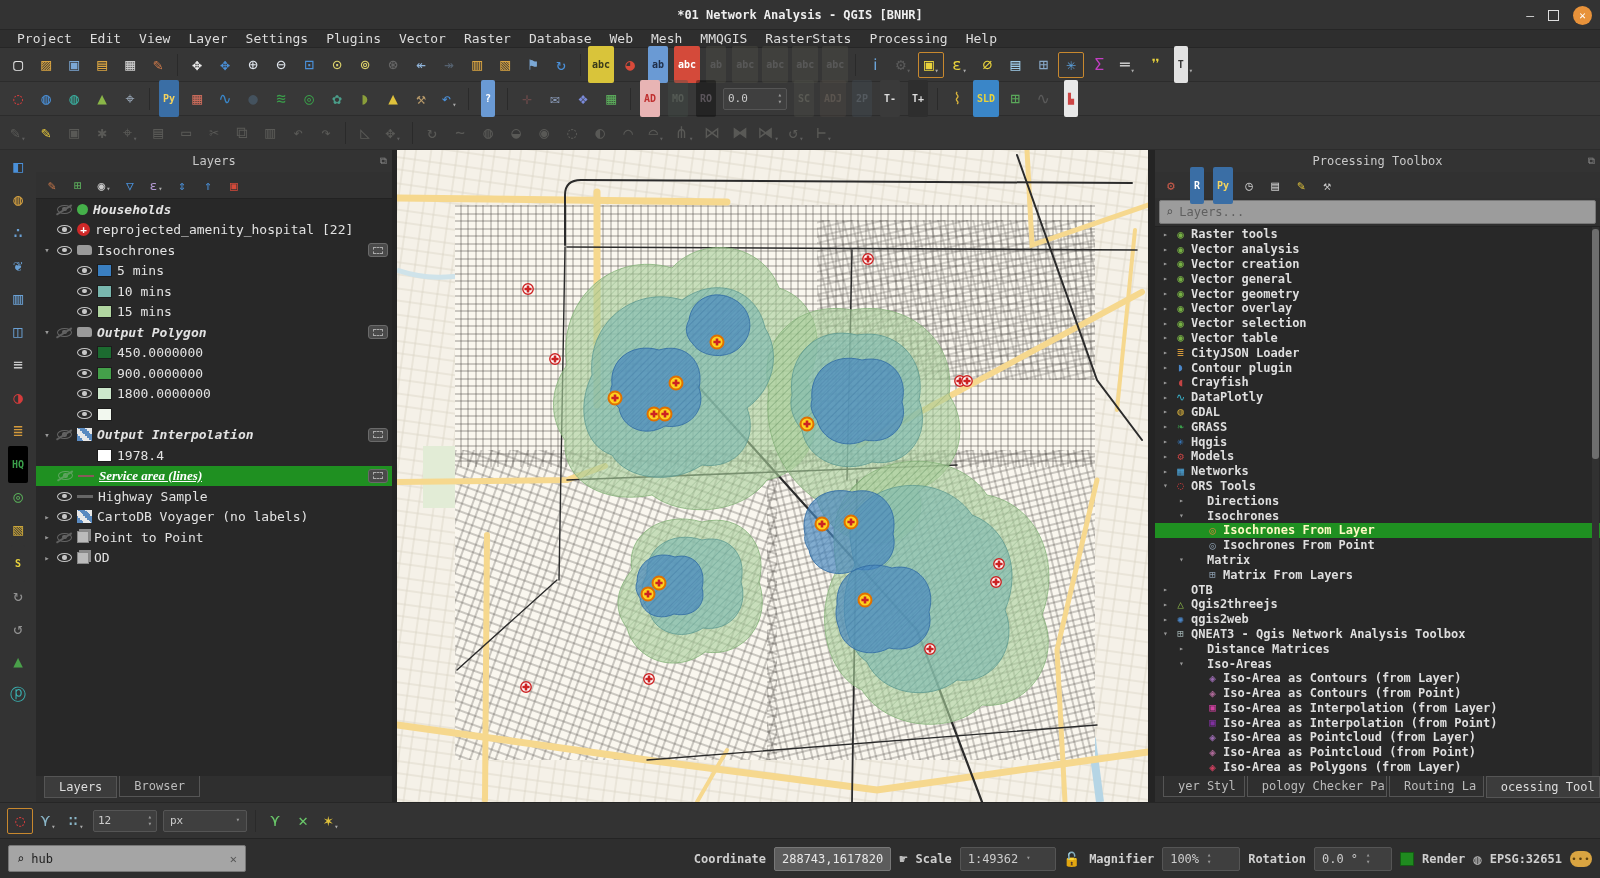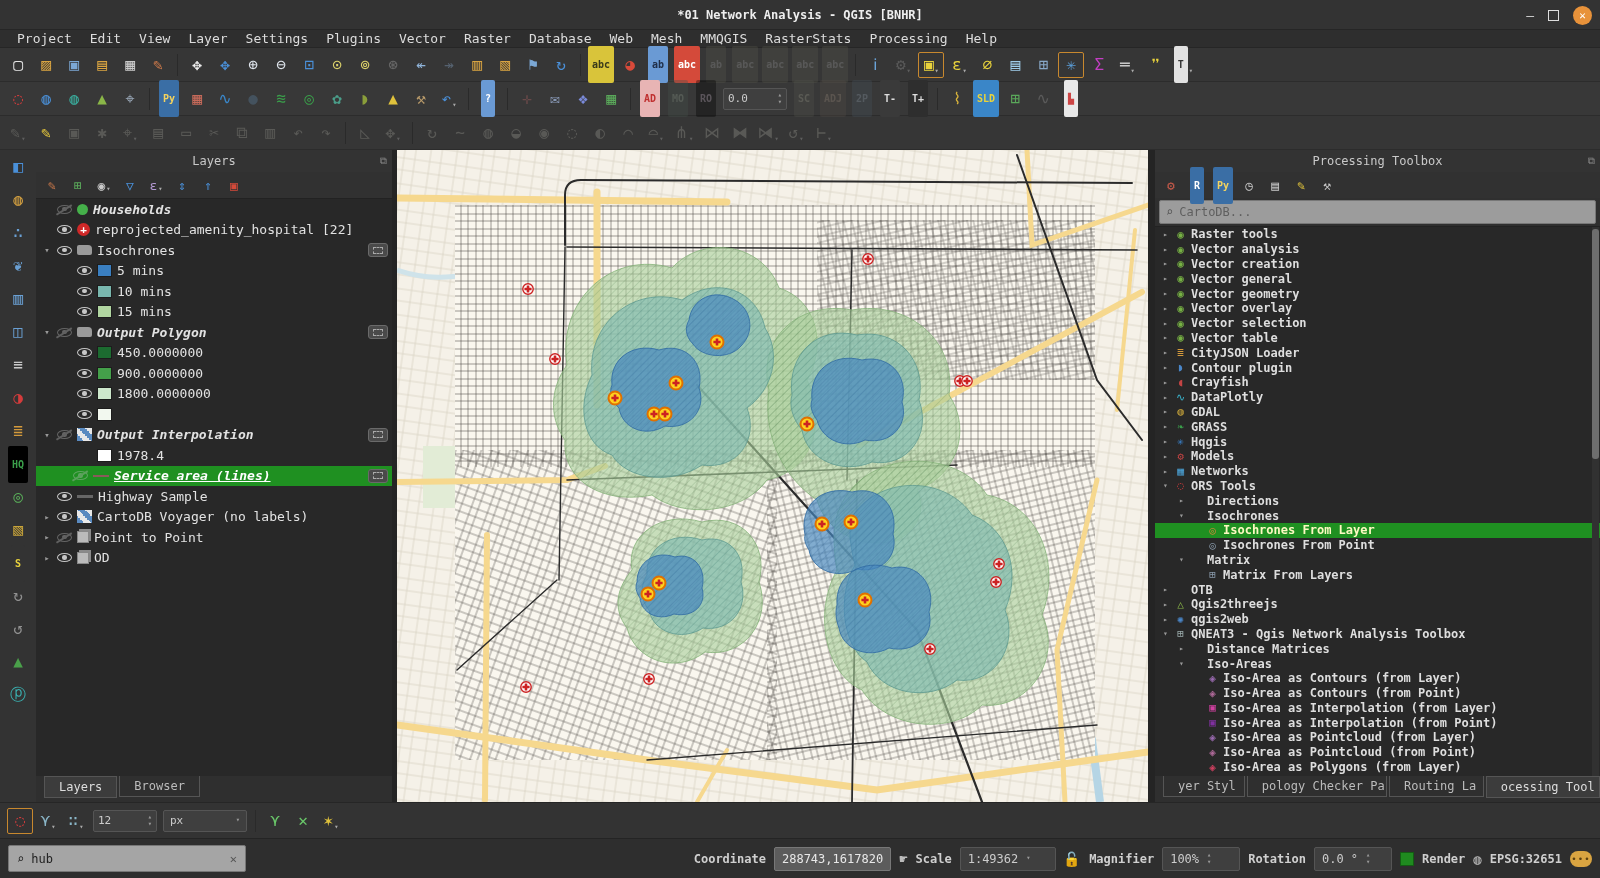--- a/index.html
+++ b/index.html
@@ -632,21 +632,21 @@
           <span class="lbadge">
             <i></i>
           </span>
         </div>
         <div class="lrow" style="padding-left: 26px;">
           <span class="exp"></span>
           <span class="eyespace"></span>
           <span class="sw sw-rect" style="background: rgb(255, 255, 255);"></span>
           <span class="lbl">1978.4</span>
         </div>
-        <div class="lrow em u sel" style="padding-left: 22px;">
+        <div class="lrow em u sel" style="padding-left: 7px; font-family: Liberation Serif, serif;">
           <span class="exp"></span>
           <span class="eye off"></span>
           <span class="sw sw-line" style="background: rgb(138, 90, 90);"></span>
           <span class="lbl">Service area (lines)</span>
           <span class="lbadge">
             <i></i>
           </span>
         </div>
         <div class="lrow" style="padding-left: 6px;">
           <span class="exp"></span>
@@ -907,21 +907,21 @@
         </div>
         <div class="tbi">
           <span class="g" style="color: rgb(232, 201, 60);">✎</span>
         </div>
         <div class="tbi">
           <span class="g" style="color: rgb(201, 201, 201);">⚒</span>
         </div>
       </div>
     <div class="searchbox">
       <span class="mag">⌕</span>
-      <span class="ph">CartoDB...</span>
+      <span class="ph">Layers...</span>
     </div>
     <div class="tree" id="proc-tree">
       <div class="ptrack"></div>
       <div class="pscroll"></div>
     <div class="prow" style="padding-left: 6px;">
           <span class="exp">▸</span>
           <span class="pic" style="color: rgb(118, 176, 67);">◉</span>
           <span class="lbl">Raster tools</span>
         </div>
         <div class="prow" style="padding-left: 6px;">

